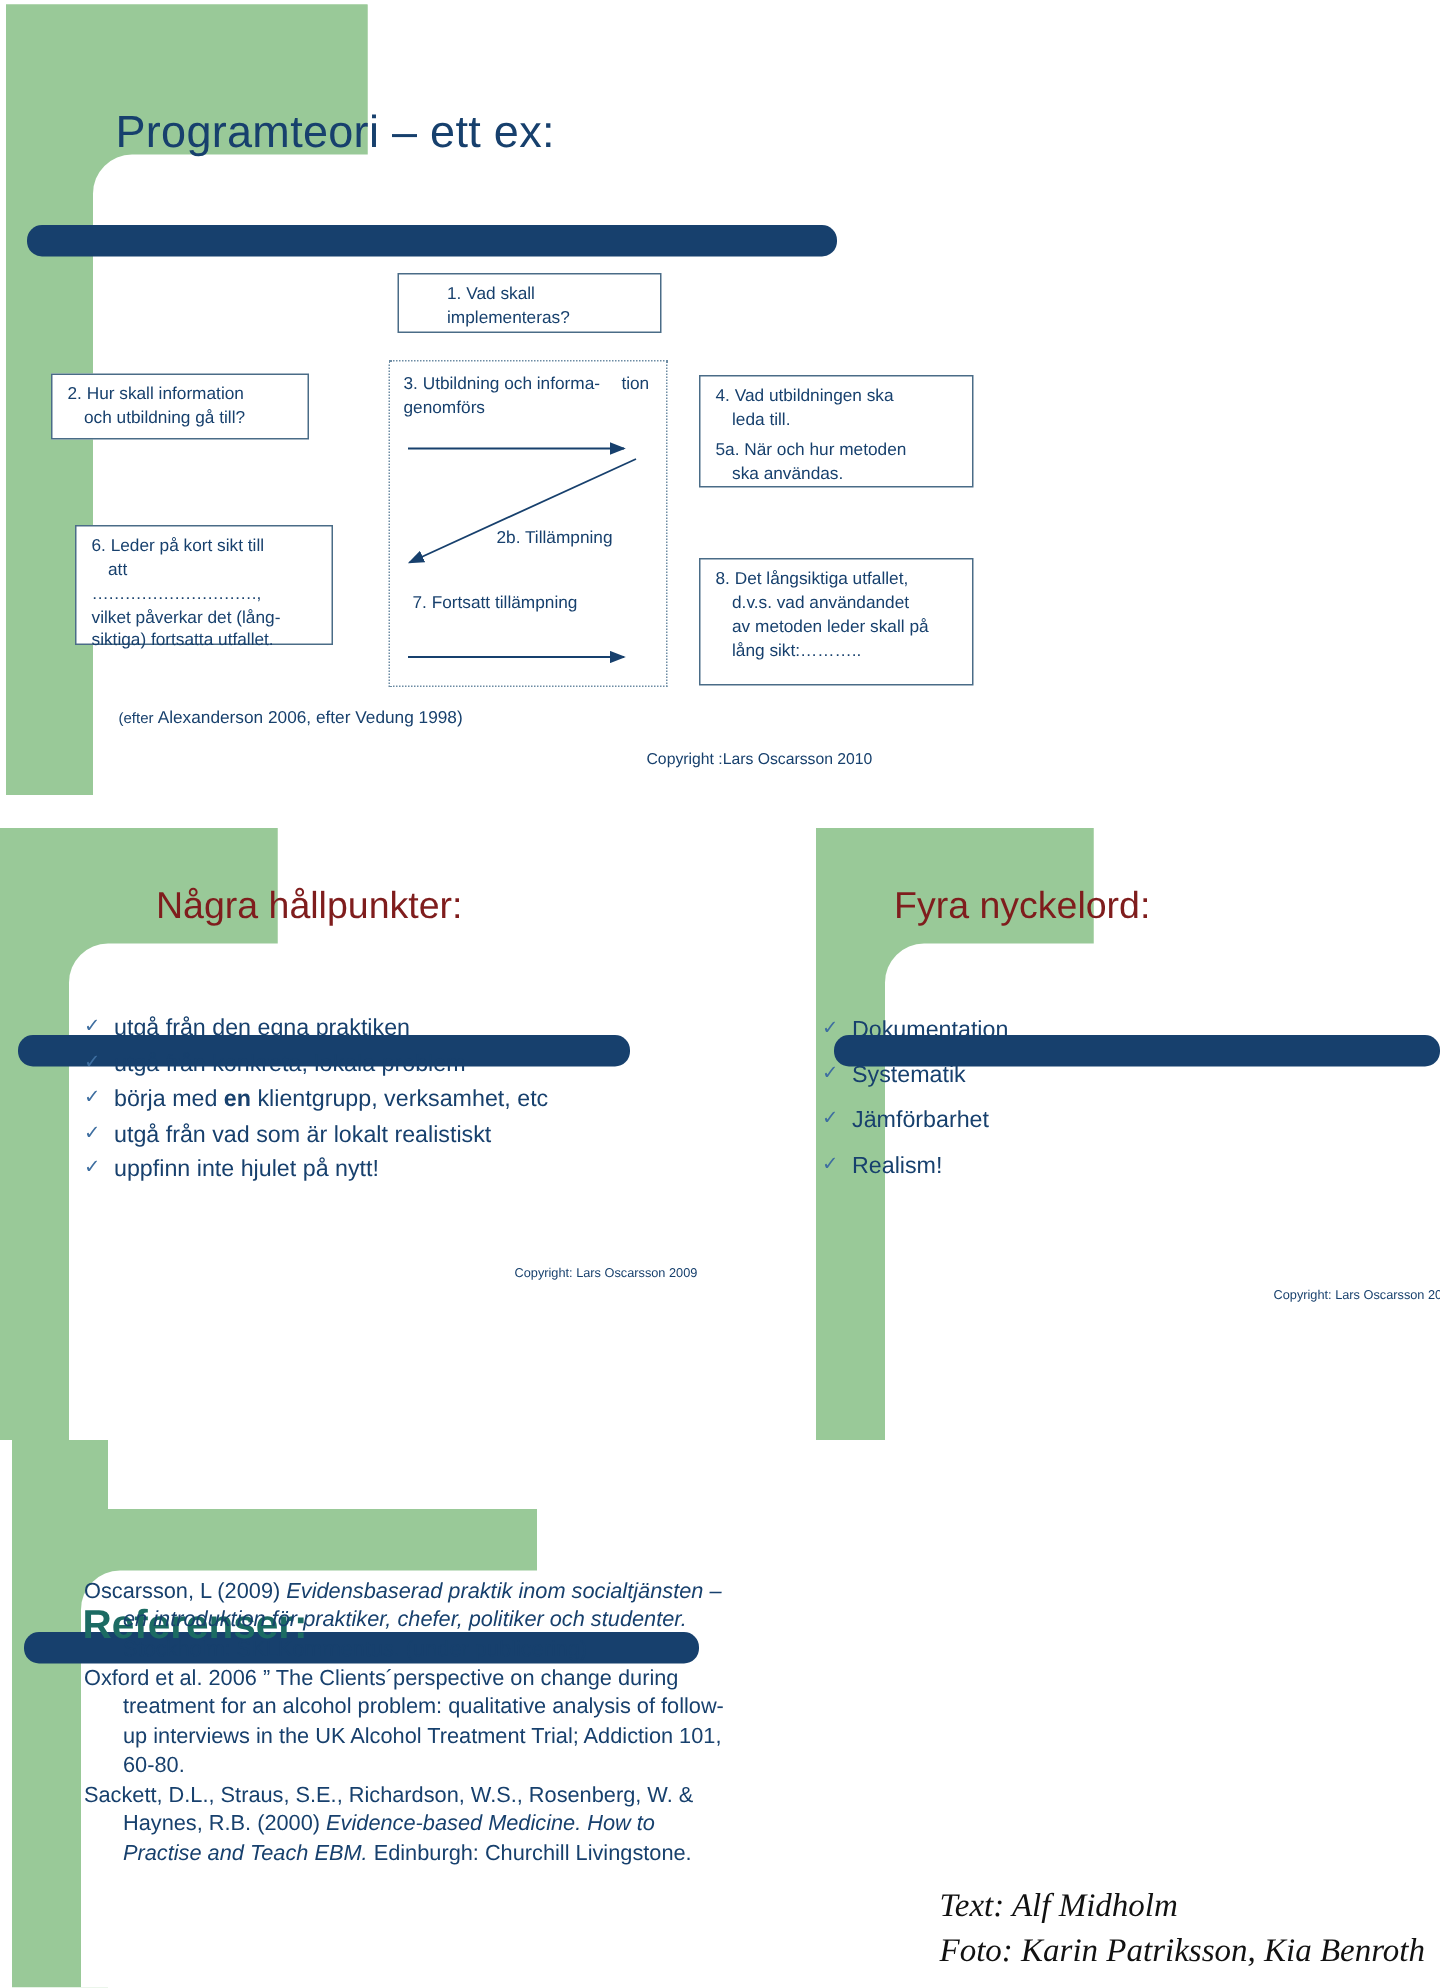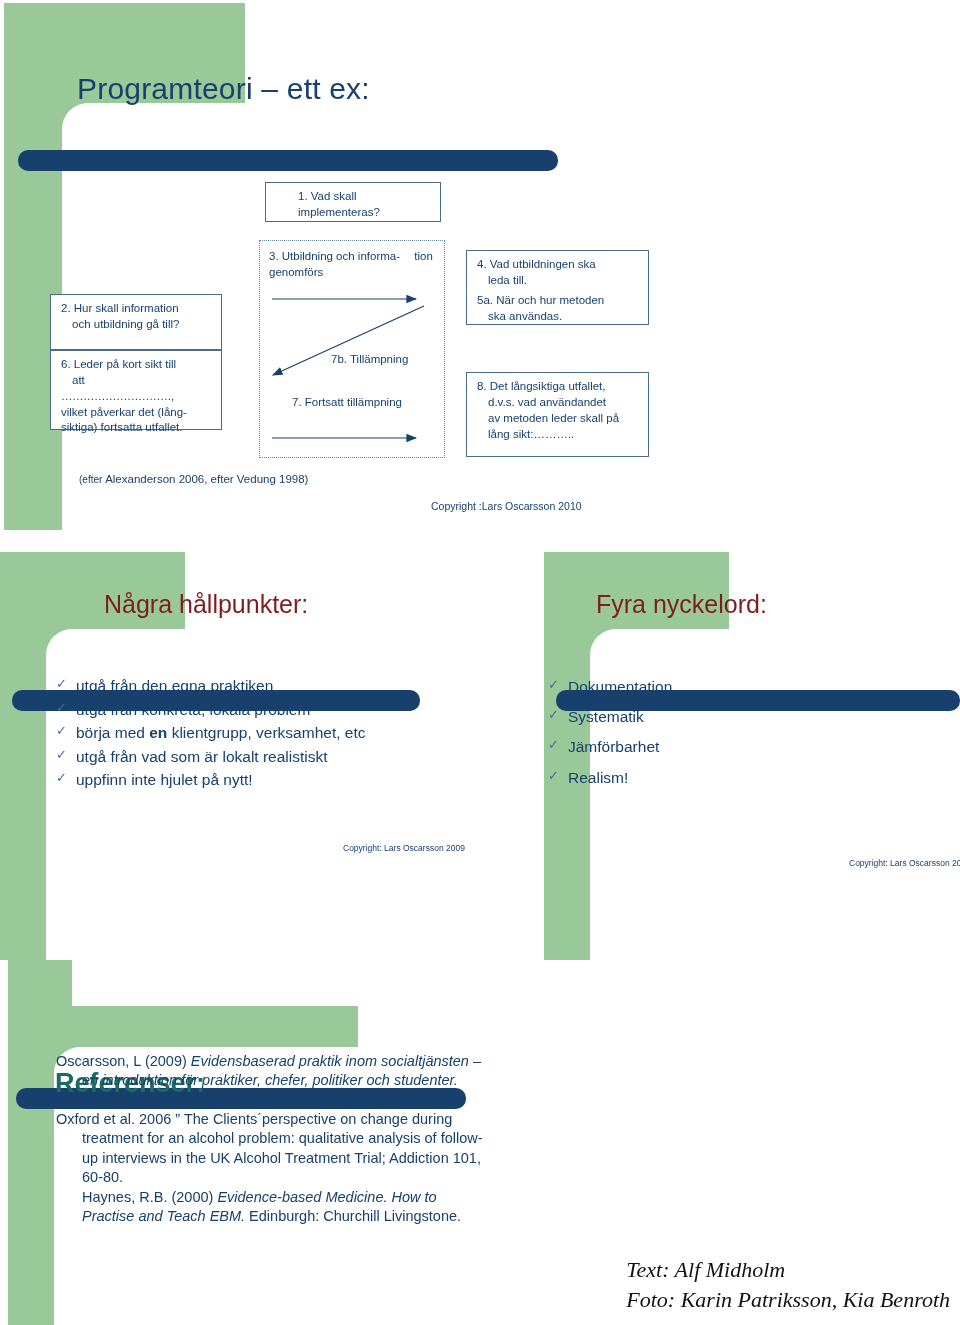--- a/index.html
+++ b/index.html
@@ -104,32 +104,32 @@
   <div class="green" id="s1-green"></div>
   <div class="white-panel" id="s1-panel"></div>
   <div class="navy-bar" id="s1-bar"></div>
   <div id="s1-title">Programteori –  ett ex:</div>
 
   <div class="dbox" style="left:265px;top:182px;width:176px;height:40px;text-align:left;padding-left:32px;">
     <span class="ln">1. Vad skall</span>
     <span class="ln">implementeras?</span>
   </div>
 
-  <div class="dbox" style="left:50px;top:249px;width:172px;height:56px;margin-top:45px;">
+  <div class="dbox" style="left:34px;top:249px;width:172px;height:44px;">
     <span class="ln">2. Hur skall information</span>
     <span class="ln ind">och utbildning gå till?</span>
   </div>
 
   <div class="dotted-box" style="left:259px;top:240px;width:186px;height:218px;"></div>
   <div class="dlabel" style="left:269px;top:249px;width:180px;">
     <span class="ln">3. Utbildning och informa-</span>
     <span class="ln ind">tion genomförs</span>
   </div>
-  <div class="dlabel" style="left:331px;top:352px;">7b. Tillämpning</div>
-  <div class="dlabel" style="left:292px;top:395px;">7. Fortsatt tillämpning</div>
+  <div class="dlabel" style="left:331px;top:352px;">2b. Tillämpning</div>
+  <div class="dlabel" style="left:275px;top:395px;">7. Fortsatt tillämpning</div>
 
   <svg class="arrows" width="960" height="530">
     <defs>
       <marker id="ah" markerWidth="9" markerHeight="7" refX="8" refY="3.5" orient="auto">
         <polygon points="0 0, 9 3.5, 0 7" fill="#17406d"></polygon>
       </marker>
     </defs>
     <line x1="272" y1="299" x2="416" y2="299" stroke="#17406d" stroke-width="1.2" marker-end="url(#ah)"></line>
     <line x1="424" y1="306" x2="273" y2="375" stroke="#17406d" stroke-width="1.2" marker-end="url(#ah)"></line>
     <line x1="272" y1="438" x2="416" y2="438" stroke="#17406d" stroke-width="1.2" marker-end="url(#ah)"></line>
@@ -212,20 +212,21 @@
   </div>
 
   <div class="ref" style="left:56px;top:150px;">
     <span>Oxford et al. 2006 ” The Clients´perspective on change during</span>
     <span class="hang">treatment for an alcohol problem: qualitative analysis of follow-</span>
     <span class="hang">up interviews in the UK Alcohol Treatment Trial; Addiction 101,</span>
     <span class="hang">60-80.</span>
   </div>
 
   <div class="ref" style="left:56px;top:228px;">
+    <span>Sackett, D.L., Straus, S.E., Richardson, W.S., Rosenberg, W. &amp;</span>
     <span class="hang"><span>Haynes, R.B. (2000) </span><i>Evidence-based Medicine. How to</i></span>
     <span class="hang"><i>Practise and Teach EBM.</i><span> Edinburgh: Churchill Livingstone.</span></span>
   </div>
 
   <div class="byline" style="top:295px;">
     <div>Text: Alf Midholm</div>
     <div>Foto: Karin Patriksson, Kia Benroth</div>
   </div>
 </div>
 

